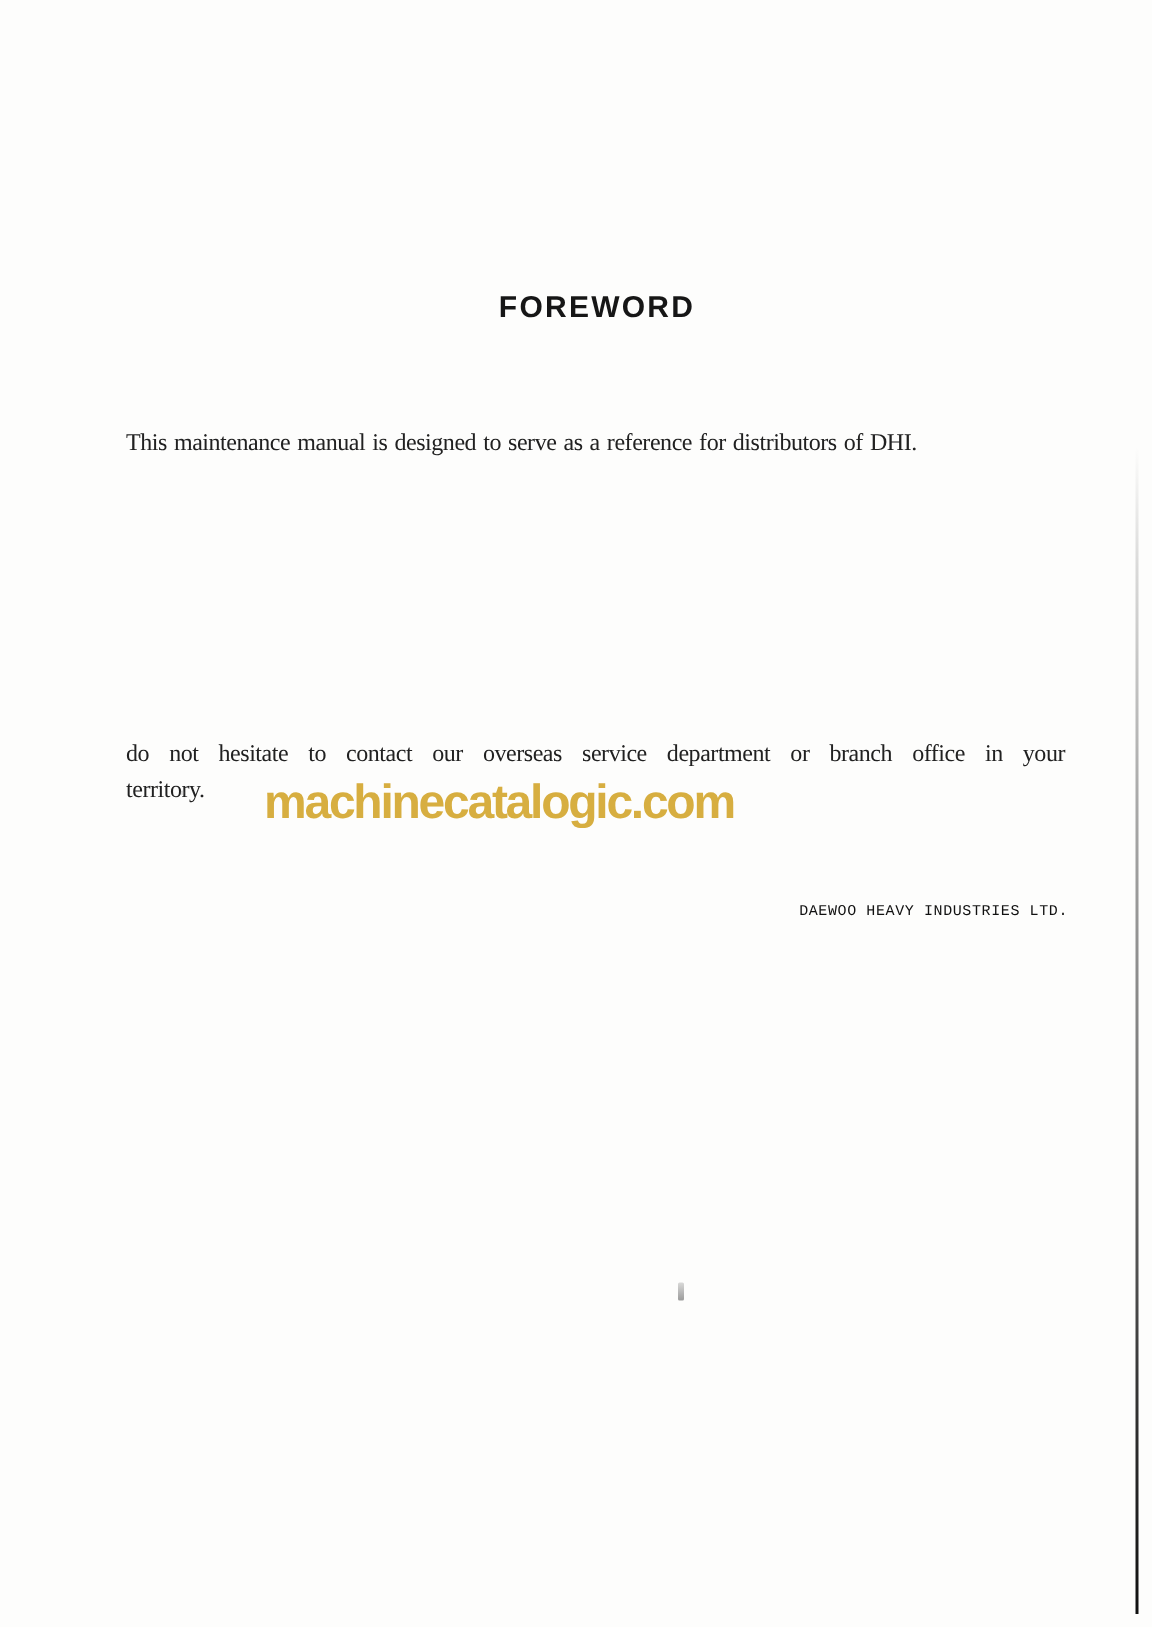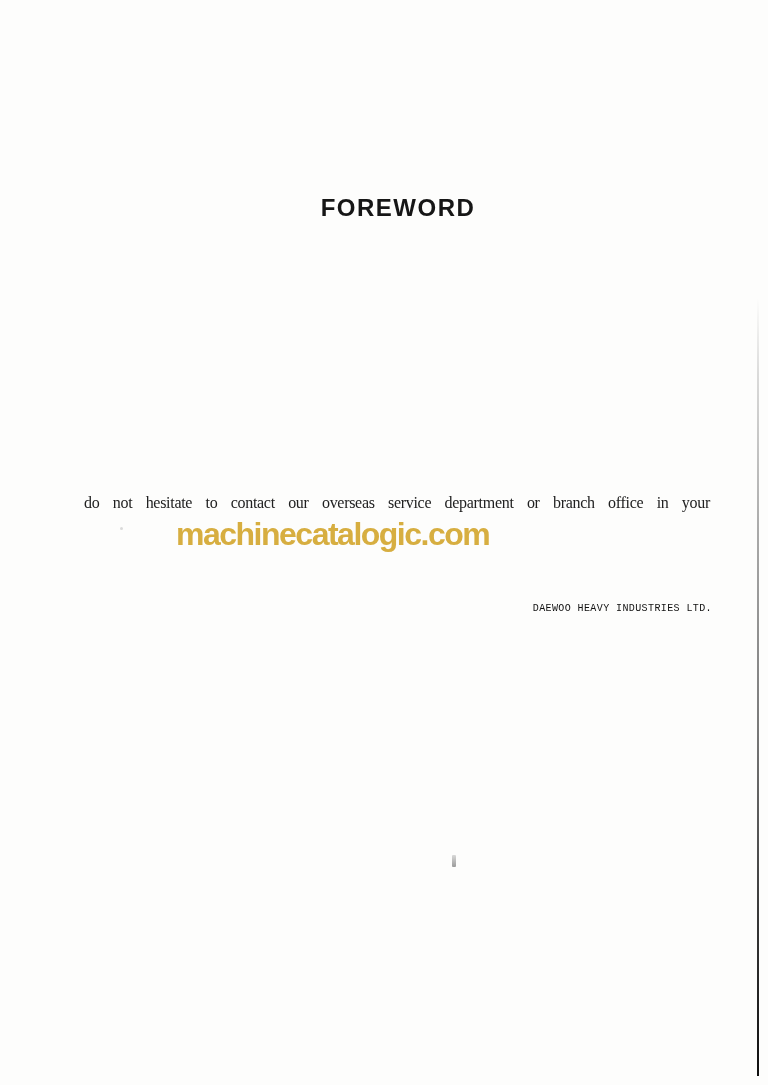--- a/index.html
+++ b/index.html
@@ -11,21 +11,21 @@
     overflow: hidden;
     font-family: "Liberation Serif", serif;
   }
   .title {
     position: absolute;
     top: 194px;
     left: 0;
     width: 100%;
     text-align: center;
     font-family: "Liberation Sans", sans-serif;
-    font-size: 24px;
+    font-size: 20px;
     font-weight: 600;
     letter-spacing: 1.5px;
     color: #161616;
   }
   .title .shift { position: relative; left: 14px; }
   .para {
     position: absolute;
     left: 84px;
     width: 626px;
     font-size: 16px;
@@ -105,27 +105,31 @@
 </style>
 </head>
 <body>
 
 <div class="page">
 
   <div class="title">
     <span class="shift">FOREWORD</span>
   </div>
 
+  <div class="para para-1">
+    <div class="pline">This maintenance manual is designed to serve as a reference for distributors of DHI.</div>
+  </div>
 
 
   <div class="para para-3">
   </div>
 
   <div class="para para-4">
     <div class="jline">do not hesitate to contact our overseas service department or branch office in your</div>
+    <div class="pline">territory.</div>
   </div>
 
   <div class="watermark" style="color: rgb(210, 162, 31);">machinecatalogic.com</div>
 
   <div class="signature">DAEWOO HEAVY INDUSTRIES LTD.</div>
 
   <div class="scan-line-right"></div>
   <div class="scan-speck"></div>
   <div class="scan-speck-2"></div>
 

